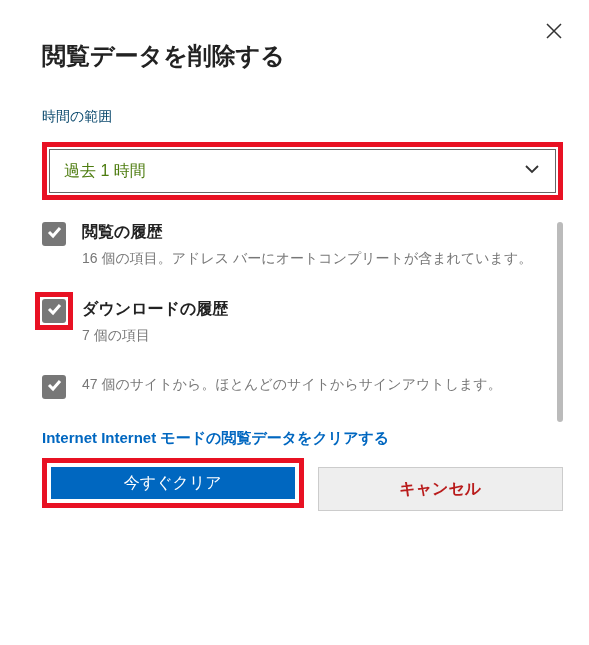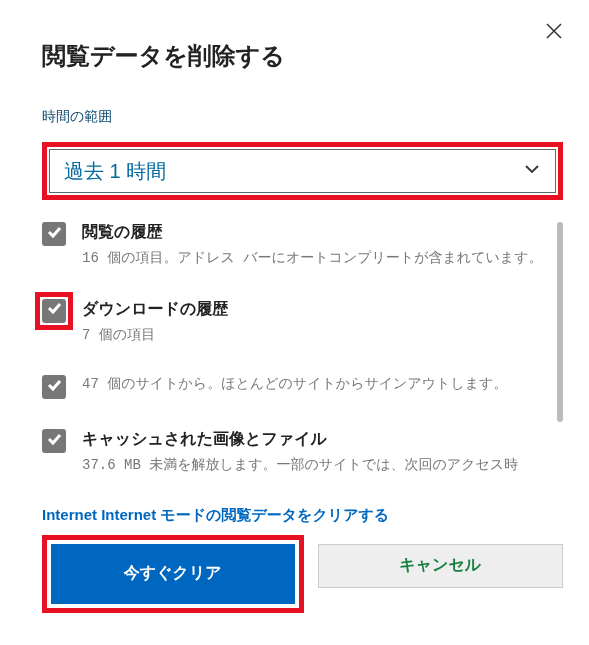--- a/index.html
+++ b/index.html
@@ -45,26 +45,25 @@
       width: 100%;
       height: 44px;
       border: 1px solid #666;
       display: flex;
       align-items: center;
       justify-content: space-between;
       padding: 0 14px;
       cursor: pointer;
       background: #fff;
     }
-    .select-text { font-size: 20px; color: #0369a1; }
+    .select-text { font-size: 16px; color: #4d7c0f; }
     .chevron svg { width: 18px; height: 18px; stroke: #333; stroke-width: 1.8; fill: none; }
     .items-area {
       position: relative;
       padding-right: 16px;
-      font-family: Liberation Mono, monospace;
     }
     .item {
       display: flex;
       align-items: flex-start;
       gap: 16px;
       margin-bottom: 30px;
     }
     .checkbox-wrap { flex-shrink: 0; }
     .checkbox-wrap.hl {
       border: 5px solid #e81123;
@@ -109,33 +108,33 @@
       padding-bottom: 20px;
       align-items: flex-start;
     }
     .btn-hl {
       border: 5px solid #e81123;
       padding: 4px;
       flex: 1;
     }
     .btn-primary {
       width: 100%;
-      height: 60px;
+      height: 32px;
       background: #0067c0;
       color: #fff;
       border: none;
       font-size: 16px;
-      font-weight: 700;
+      font-weight: 400;
       cursor: pointer;
     }
     .btn-secondary {
       flex: 1;
       height: 44px;
       background: #eee;
-      color: #15803d;
+      color: #b91c1c;
       border: 1px solid #ccc;
       font-size: 16px;
       font-weight: 600;
       cursor: pointer;
       margin-top: 9px;
     }
   </style>
 </head>
 <body>
 
@@ -200,33 +199,20 @@
           <span><svg viewBox="0 0 16 16">
                 <path d="M3 8 L7 12 L14 4"></path>
               </svg></span>
         </div>
       </div>
       <div class="item-txt">
         <div class="item-desc">47 個のサイトから。ほとんどのサイトからサインアウトします。</div>
       </div>
     </div>
 
-    <div class="item">
-      <div class="checkbox-wrap">
-        <div class="checkbox">
-          <span><svg viewBox="0 0 16 16">
-                <path d="M3 8 L7 12 L14 4"></path>
-              </svg></span>
-        </div>
-      </div>
-      <div class="item-txt">
-        <div class="item-title">キャッシュされた画像とファイル</div>
-        <div class="item-desc">37.6 MB 未満を解放します。一部のサイトでは、次回のアクセス時</div>
-      </div>
-    </div>
   </div>
 
   <a class="link">Internet Internet モードの閲覧データをクリアする</a>
 
   <div class="btn-row">
     <div class="btn-hl">
       <button class="btn-primary">今すぐクリア</button>
     </div>
     <button class="btn-secondary">キャンセル</button>
   </div>

